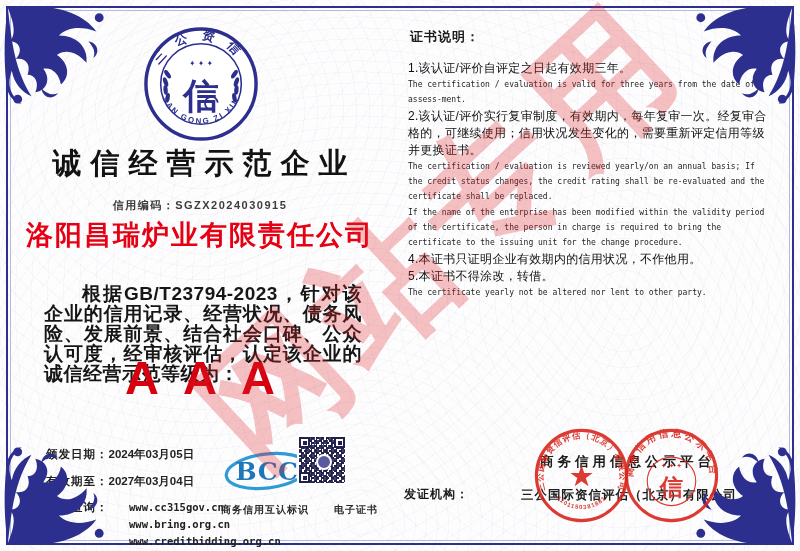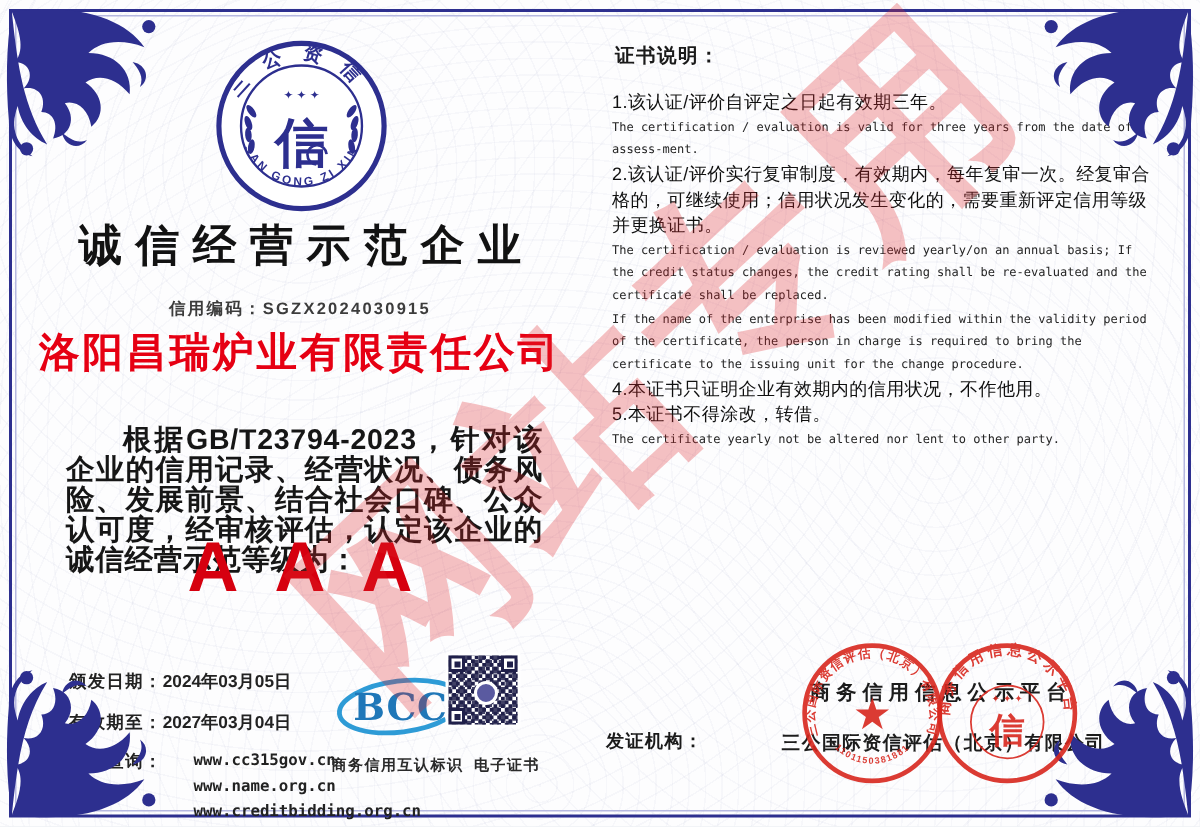--- a/index.html
+++ b/index.html
@@ -166,39 +166,39 @@
     <span class="lbl">颁发日期：</span><span>2024年03月05日</span>
   </div>
   <div class="abs info-row" style="top:474px;">
     <span class="lbl">有效期至：</span><span>2027年03月04日</span>
   </div>
   <div class="abs info-row" style="top:500px;">
     <span class="lbl">证书查询：</span>
   </div>
   <div class="abs urls">
     <div>www.cc315gov.cn</div>
-    <div>www.name.org.cn</div>
+    <div>www.bring.org.cn</div>
     <div>www.creditbidding.org.cn</div>
   </div>
 
   <svg class="abs bcc" viewBox="0 0 92 48">
     <ellipse cx="46" cy="24" rx="41" ry="17" fill="none" stroke="#2e9bd6" stroke-width="3.2" transform="rotate(-7 46 24)" stroke-dasharray="170 60" stroke-dashoffset="-18"></ellipse>
     <text x="46" y="33" text-anchor="middle" font-size="25" font-weight="bold" fill="#1f77b8" font-family="DejaVu Serif, Liberation Serif, serif" letter-spacing="0.5">BCC</text>
   </svg>
 
   <div class="abs qr">
     <div class="qr-noise"></div>
     <div class="finder" style="left:2px;top:2px;"></div>
     <div class="finder" style="right:2px;top:2px;"></div>
     <div class="finder" style="left:2px;bottom:2px;"></div>
     <div class="qr-center"></div>
   </div>
 
   <div class="abs mark-label" style="left:205px;top:503px;width:120px;text-align:center;">商务信用互认标识</div>
-  <div class="abs mark-label" style="left:316px;top:503px;width:62px;text-align:left;">电子证书</div>
+  <div class="abs mark-label" style="left:316px;top:503px;width:62px;text-align:right;">电子证书</div>
 
   <div class="abs heading">证书说明：</div>
 
   <div class="abs items">
     <div class="item-zh">1.该认证/评价自评定之日起有效期三年。</div>
     <div class="item-en">The certification / evaluation is valid for three years from the date of assess-ment.</div>
     <div class="item-zh">2.该认证/评价实行复审制度，有效期内，每年复审一次。经复审合格的，可继续使用；信用状况发生变化的，需要重新评定信用等级并更换证书。</div>
     <div class="item-en">The certification / evaluation is reviewed yearly/on an annual basis; If the credit status changes, the credit rating shall be re-evaluated and the certificate shall be replaced.</div>
     <div class="item-en">If the name of the enterprise has been modified within the validity period of the certificate, the person in charge is required to bring the certificate to the issuing unit for the change procedure.</div>
     <div class="item-zh">4.本证书只证明企业有效期内的信用状况，不作他用。</div>

